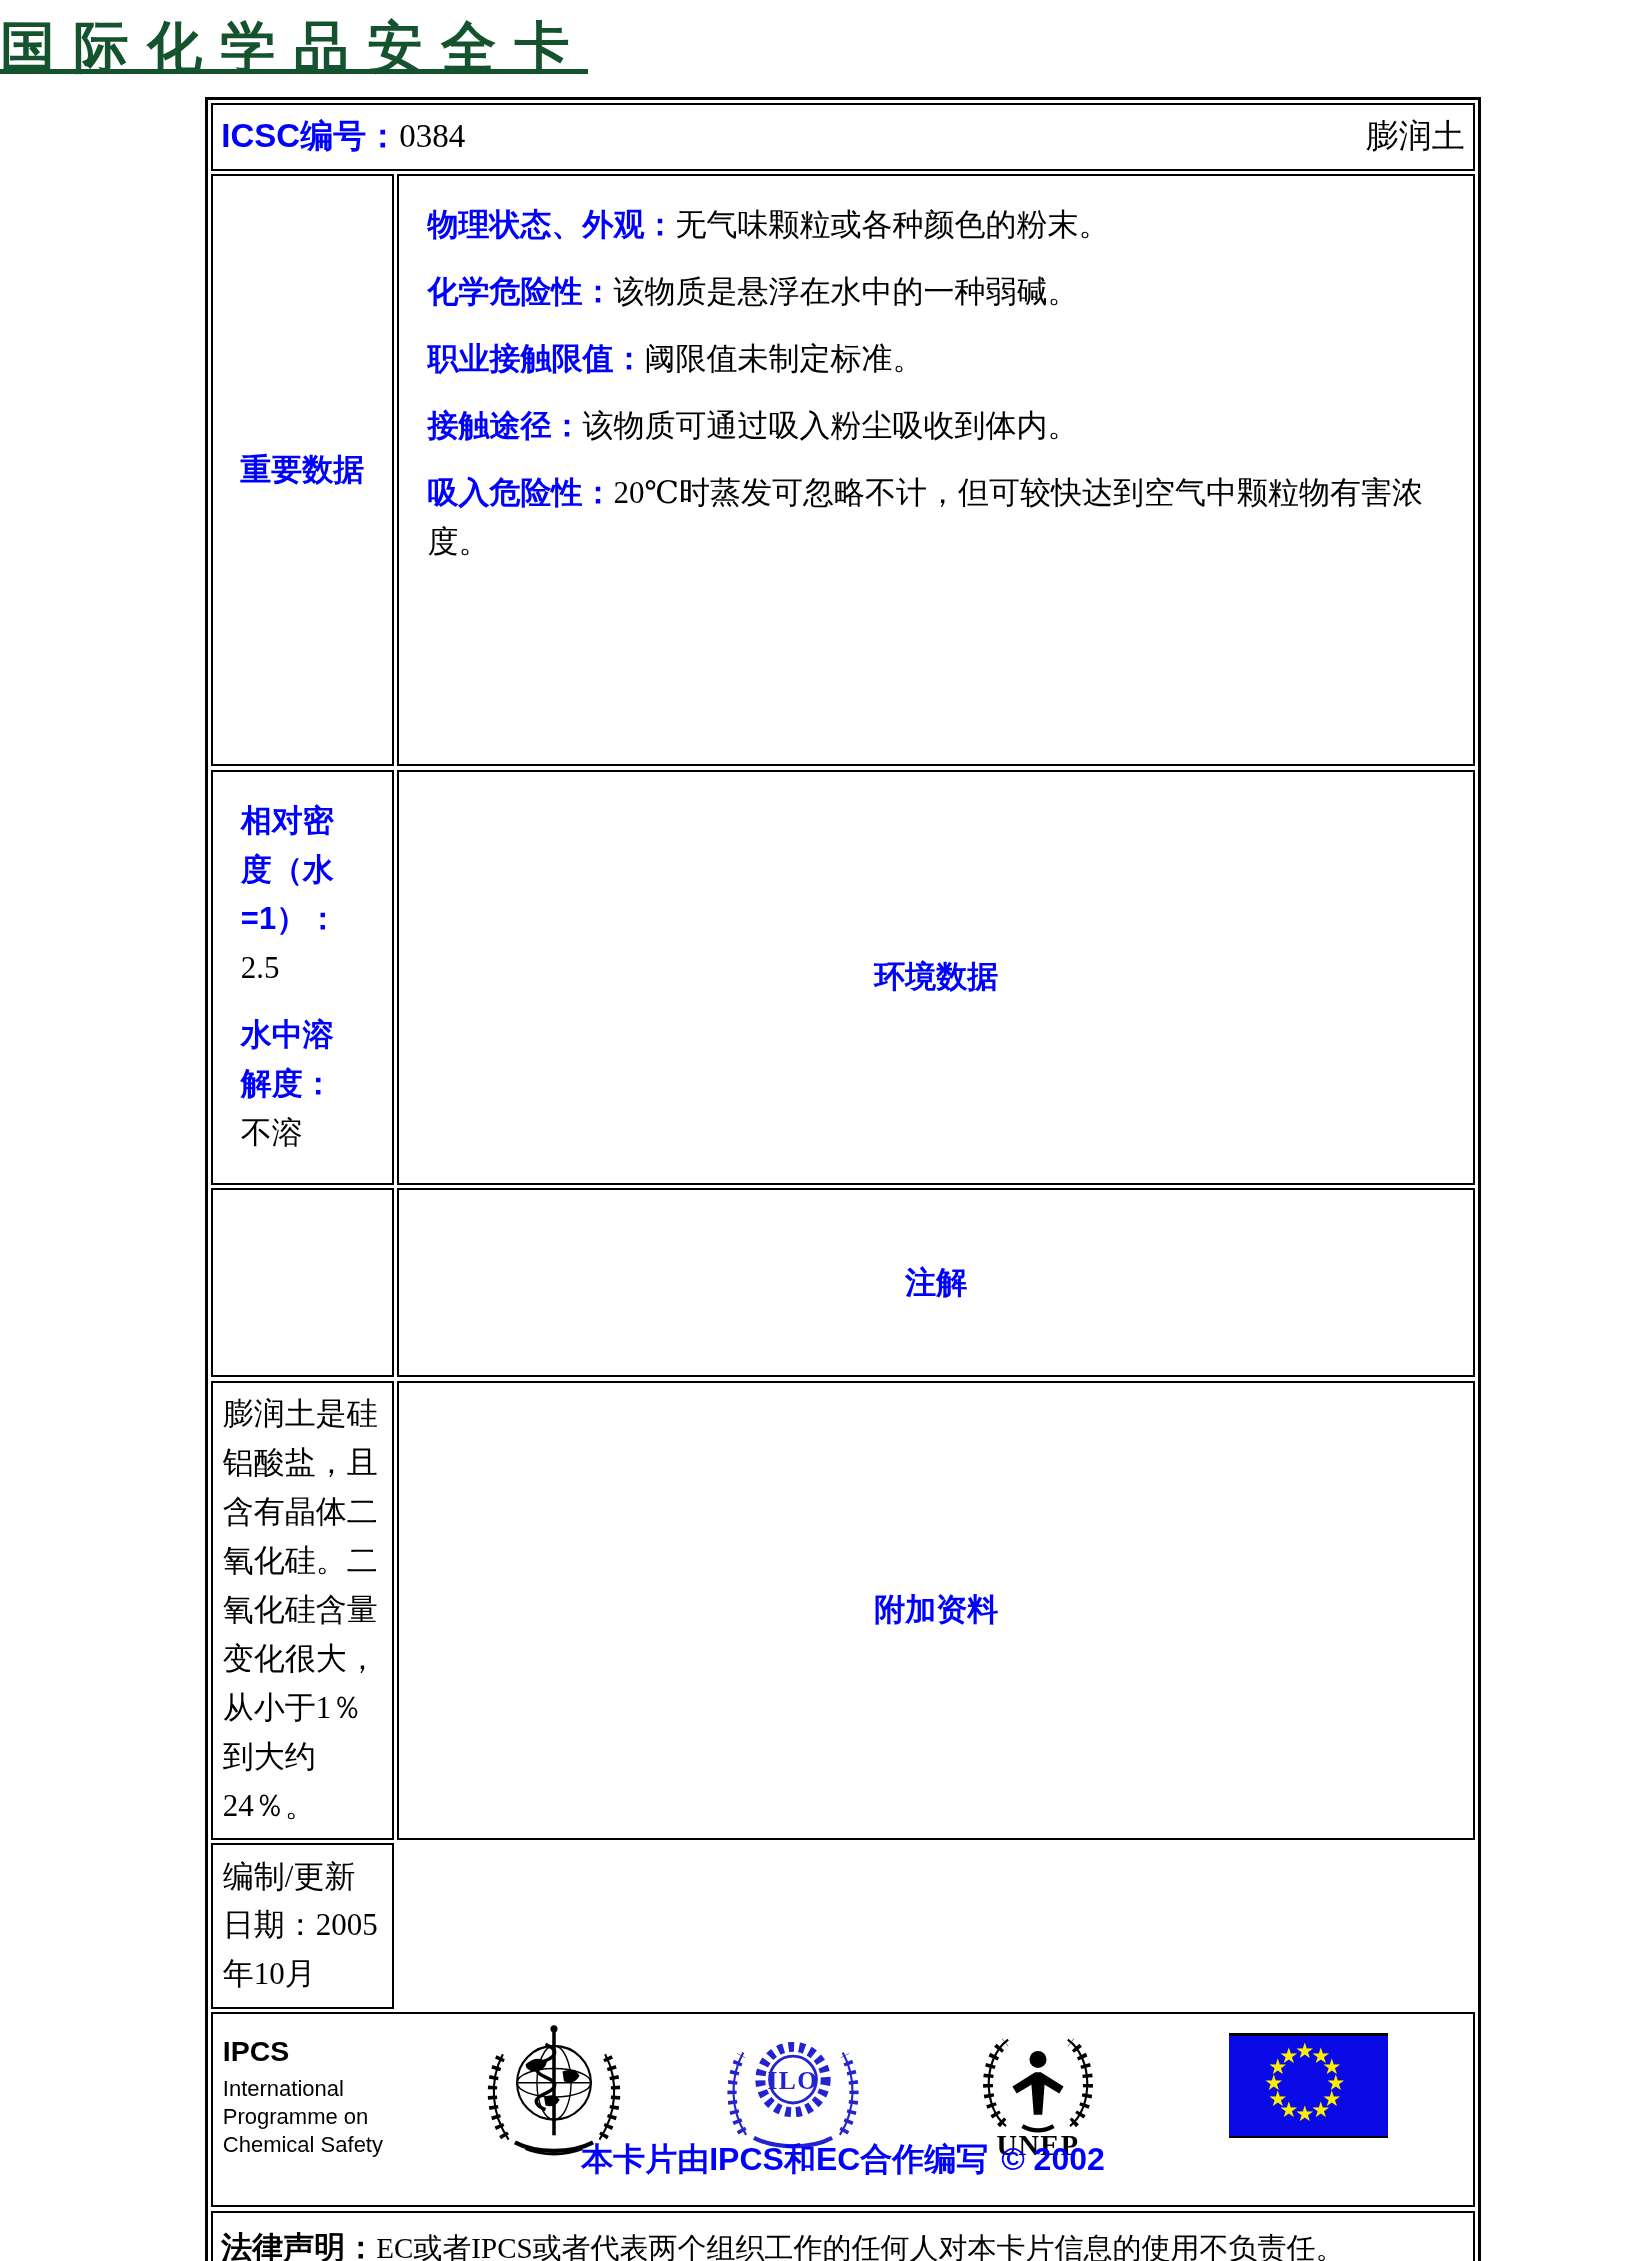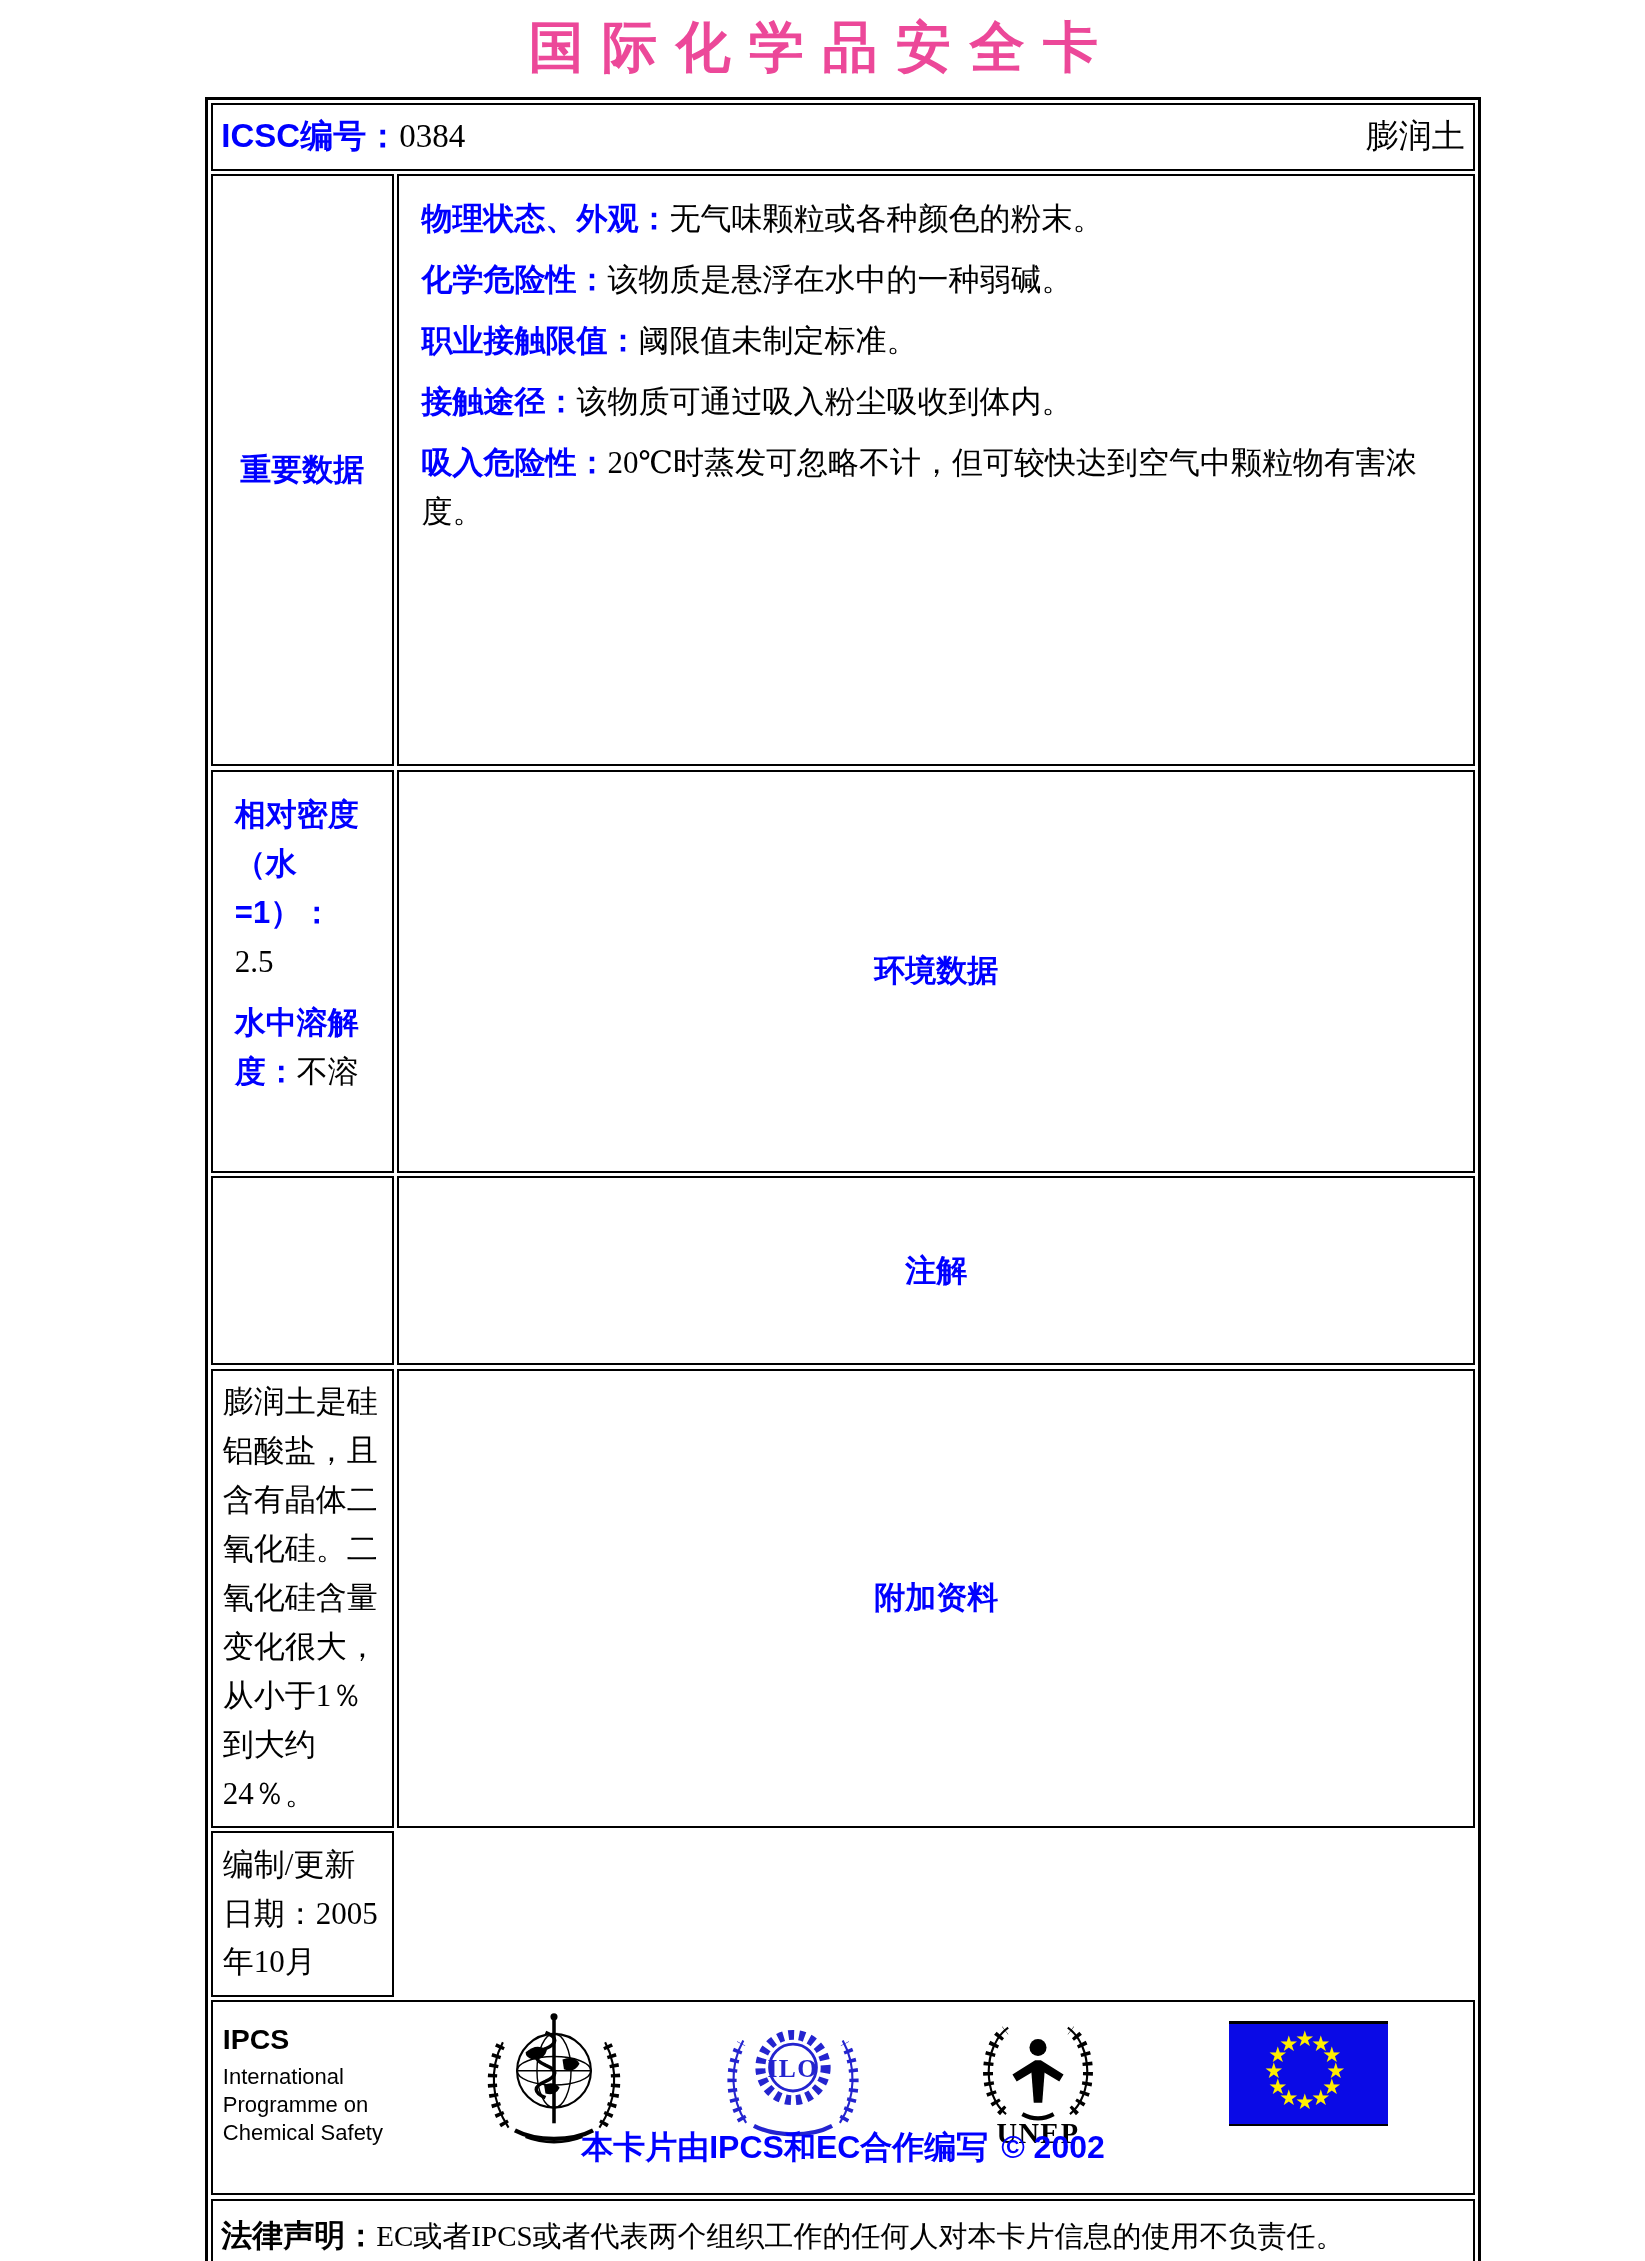--- a/index.html
+++ b/index.html
@@ -3,40 +3,40 @@
 <meta charset="utf-8">
 <style>
   * { box-sizing: border-box; }
   html,body { margin:0; padding:0; }
   body {
     width:1645px; height:2261px; background:#ffffff; color:#000;
     font-family:"Liberation Serif","DejaVu Serif",serif;
     position:relative;
   }
   .page-title {
-    margin:11.4px 0 0 0; text-align:center;
+    margin:11.4px 0 0 0; text-align:left;
     font-family:"Liberation Sans","DejaVu Sans",sans-serif;
     font-weight:bold; font-size:55px; letter-spacing:18.5px;
-    color:#ec4899; white-space:nowrap;
+    color:#14532d; white-space:nowrap;text-decoration:underline;
   }
   .card {
     margin:11.4px 0 0 205px; width:1276px;
     border:3.6px solid #000; padding:2.8px;
     display:grid; grid-template-columns:183px 1fr; grid-gap:3.6px;
     background:#fff;
   }
   .cell { border:2.1px solid #000; background:#fff; }
   .span2 { grid-column:1 / span 2; }
   .label-cell {
     display:flex; align-items:center; justify-content:center; text-align:center;
     color:#0000ff; font-family:"Liberation Sans","DejaVu Sans",sans-serif;
     font-weight:bold; font-size:31px;
   }
   .content-cell { padding:7.1px 10px; font-size:31px; line-height:1.58; }
-  .content-cell p { margin:12px; }
+  .content-cell p { margin:18px; }
   .k {
     color:#0000ff; font-family:"Liberation Sans","DejaVu Sans",sans-serif;
     font-weight:bold;
   }
   .header-cell {
     min-height:68px; display:flex; align-items:center; justify-content:space-between;
     padding:0 8.5px; font-size:33px;
   }
   .h-imp { min-height:592px; }
   .h-phy { min-height:403px; }

